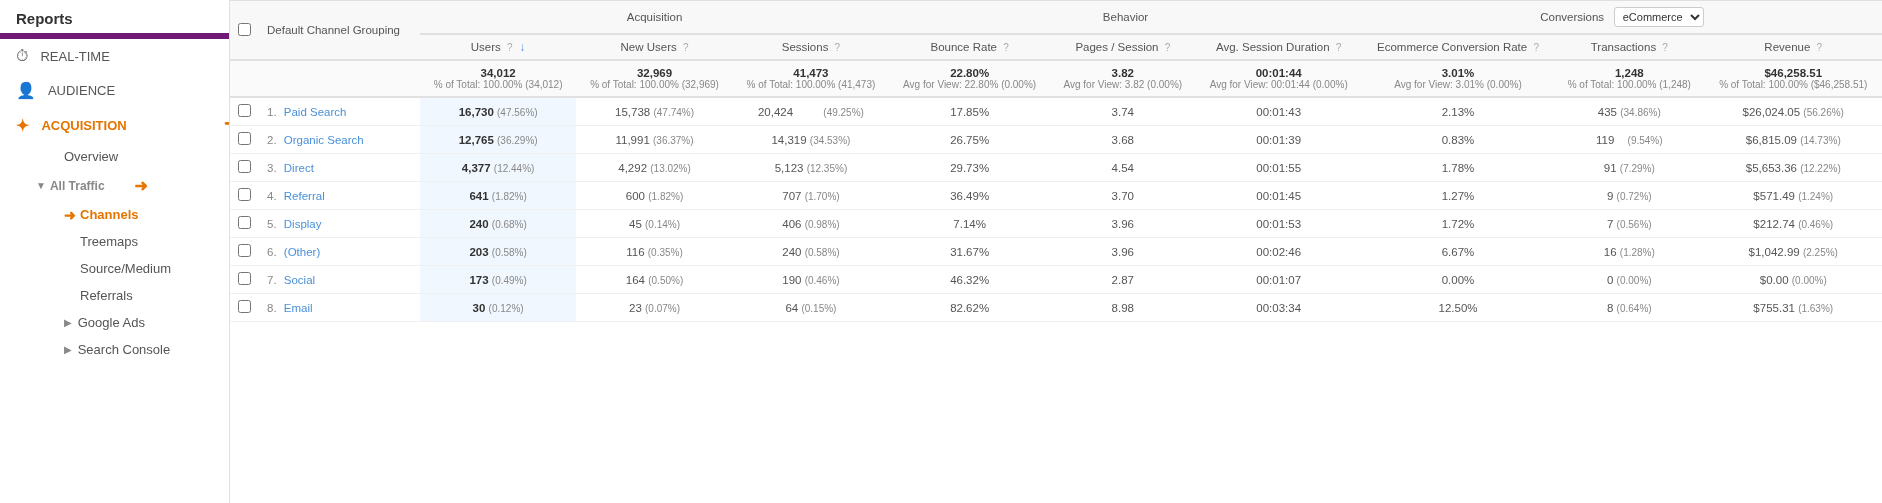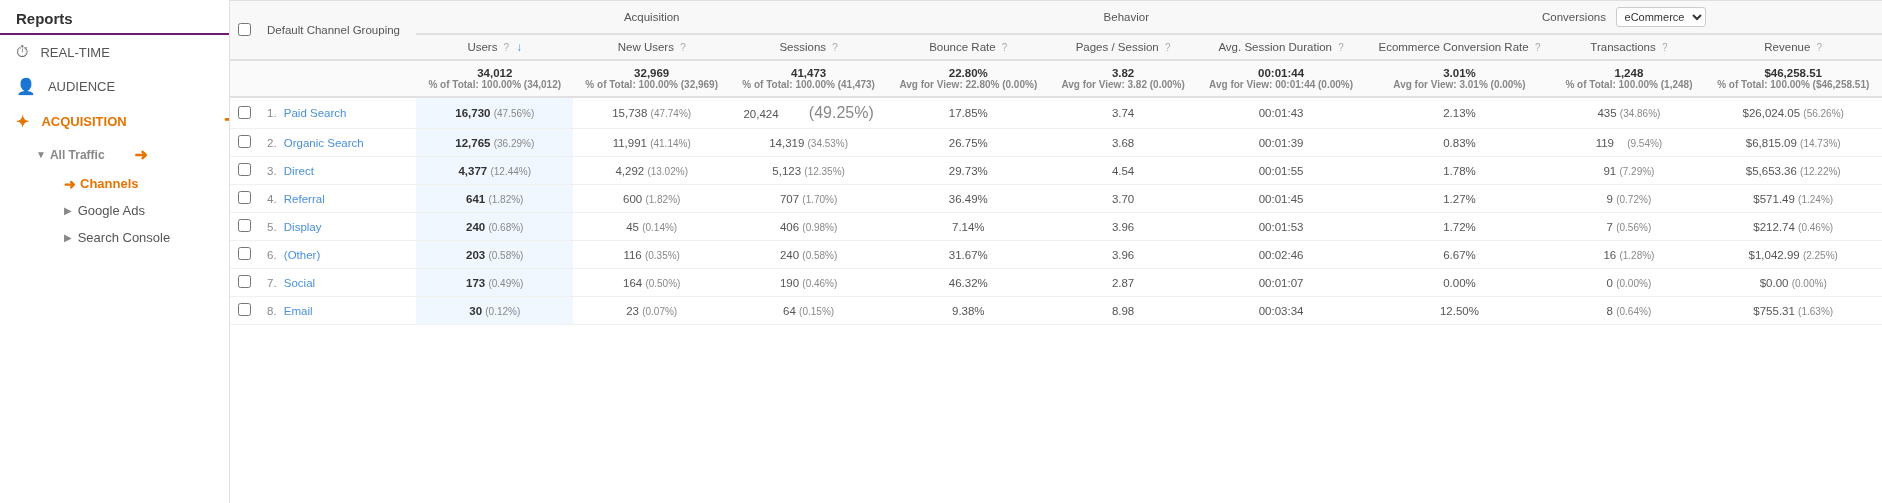--- a/index.html
+++ b/index.html
@@ -1,20 +1,20 @@
 <!DOCTYPE html>
 <html><head>
   <meta charset="utf-8">
   <style>
     * { box-sizing: border-box; margin: 0; padding: 0; }
     body { font-family: Arial, sans-serif; font-size: 12px; color: #333; background: #fff; display: flex; height: 503px; overflow: hidden; }
 
     
     .sidebar { width: 230px; min-width: 230px; background: #fff; border-right: 1px solid #e0e0e0; display: flex; flex-direction: column; height: 100%; overflow-y: auto; }
-    .sidebar-title { padding: 10px 16px 6px; font-size: 15px; font-weight: bold; color: #333; border-bottom: 2px solid #701a75; }
+    .sidebar-title { padding: 10px 16px 6px; font-size: 15px; font-weight: bold; color: #333; border-bottom: 6px solid #701a75; }
     .sidebar-item { display: flex; align-items: center; padding: 8px 16px; cursor: pointer; color: #555; font-size: 13px; }
     .sidebar-item .icon { margin-right: 12px; font-size: 16px; }
     .sidebar-item.active { color: #e57400; font-weight: bold; }
     .sidebar-sub { padding-left: 20px; }
     .sidebar-sub-item { padding: 6px 16px 6px 44px; cursor: pointer; color: #555; font-size: 13px; }
     .sidebar-sub-item.active { color: #e57400; font-weight: bold; }
     .sidebar-group { padding: 6px 16px 6px 44px; cursor: pointer; color: #555; font-size: 13px; display: flex; align-items: center; }
     .sidebar-group .arrow { margin-right: 6px; font-size: 10px; color: #888; }
     .sidebar-section-header { padding: 6px 16px; font-size: 12px; color: #888; font-weight: bold; display: flex; align-items: center; cursor: pointer; }
     .sidebar-section-header .arrow { margin-right: 4px; font-size: 10px; }
@@ -26,21 +26,21 @@
     .table-wrapper { flex: 1; overflow: auto; }
     table { width: 100%; border-collapse: collapse; font-size: 11.5px; }
     th { background: #f8f8f8; border-bottom: 2px solid #e0e0e0; border-top: 1px solid #e0e0e0; padding: 6px 8px; text-align: center; color: #555; font-weight: normal; white-space: nowrap; vertical-align: middle; }
     th.left { text-align: left; }
     td { padding: 6px 8px; border-bottom: 1px solid #f0f0f0; text-align: center; vertical-align: middle; color: #555; }
     td.left { text-align: left; }
     td a { color: #4a90d9; text-decoration: none; }
     .bold { font-weight: bold; color: #333; }
     .sub { font-size: 10px; color: #888; display: block; }
     .totals-row td { background: #fafafa; font-weight: bold; color: #333; border-bottom: 2px solid #e0e0e0; }
-    .totals-row td .sub { font-weight: bold; color: #888; }
+    .totals-row td .sub { font-weight: normal; color: #888; }
     .acquisition-header { background: #f8f8f8; }
     .behavior-header { background: #f8f8f8; }
     .conversions-header { background: #f8f8f8; }
     .checkbox-col { width: 28px; }
     .row-num { color: #888; text-align: right; padding-right: 4px; width: 20px; }
     .sort-icon { color: #4a90d9; margin-left: 4px; }
     .help-icon { color: #aaa; margin-left: 3px; font-size: 10px; cursor: pointer; }
     .conversions-select { font-size: 11px; border: 1px solid #ccc; border-radius: 3px; padding: 2px 4px; color: #333; background: #fff; cursor: pointer; }
     .col-highlight { background: #f0f7ff; }
   </style>
@@ -58,28 +58,40 @@
     <span class="icon">👤</span>
     <span>AUDIENCE</span>
   </div>
   <div class="sidebar-item active" style="position:relative;">
     <span class="icon" style="color:#e57400;">✦</span>
     <span>ACQUISITION</span>
     <span style="position:absolute; right:-10px; top:4px; color:#e57400; font-size:18px;">➜</span>
   </div>
 
   <div class="sidebar-sub">
+    <div class="sidebar-sub-item">
+      <span>Overview</span>
+    </div>
     <div class="sidebar-section-header">
       <span class="arrow">▼</span>
       <span>All Traffic</span>
       <span style="color:#e57400; margin-left:30px; font-size:16px;">➜</span>
     </div>
     <div class="sidebar-sub-item active" style="padding-left: 60px; color:#e57400; position:relative;">
       <span>Channels</span>
       <span style="position:absolute; left:44px; color:#e57400; font-size:14px;">➜</span>
+    </div>
+    <div class="sidebar-sub-item" style="padding-left:60px;">
+      <span>Treemaps</span>
+    </div>
+    <div class="sidebar-sub-item" style="padding-left:60px;">
+      <span>Source/Medium</span>
+    </div>
+    <div class="sidebar-sub-item" style="padding-left:60px;">
+      <span>Referrals</span>
     </div>
     <div class="sidebar-group">
       <span class="arrow">▶</span>
       <span>Google Ads</span>
     </div>
     <div class="sidebar-group">
       <span class="arrow">▶</span>
       <span>Search Console</span>
     </div>
   </div>
@@ -201,21 +213,21 @@
     <td class="col-highlight">
       <span class="bold">16,730</span>
       <span style="font-size:10px; color:#888;"> (47.56%)</span>
     </td>
     <td>
       15,738
       <span style="font-size:10px; color:#888;"> (47.74%)</span>
     </td>
     <td>
       20,424
-      <span style="font-size:16px; color:#888;padding-left:27px;"> (49.25%)</span>
+      <span style="font-size:10px; color:#888;padding-left:27px;"> (49.25%)</span>
     </td>
     <td>17.85%</td>
     <td>3.74</td>
     <td>00:01:43</td>
     <td>2.13%</td>
     <td>
       435
       <span style="font-size:10px; color:#888;"> (34.86%)</span>
     </td>
     <td>
@@ -230,21 +242,21 @@
     <td class="left">
       <span class="row-num">2.</span>
       <a href="#">Organic Search</a>
     </td>
     <td class="col-highlight">
       <span class="bold">12,765</span>
       <span style="font-size:10px; color:#888;"> (36.29%)</span>
     </td>
     <td>
       11,991
-      <span style="font-size:10px; color:#888;"> (41.14%)</span>
+      <span style="font-size:10px; color:#888;"> (36.37%)</span>
     </td>
     <td>
       14,319
       <span style="font-size:10px; color:#888;"> (34.53%)</span>
     </td>
     <td>26.75%</td>
     <td>3.68</td>
     <td>00:01:39</td>
     <td>0.83%</td>
     <td>
@@ -434,21 +446,21 @@
       <span style="font-size:10px; color:#888;margin-top:36px;"> (0.12%)</span>
     </td>
     <td>
       23
       <span style="font-size:10px; color:#888;"> (0.07%)</span>
     </td>
     <td>
       64
       <span style="font-size:10px; color:#888;"> (0.15%)</span>
     </td>
-    <td>9.38%</td>
+    <td>82.62%</td>
     <td>8.98</td>
     <td>00:03:34</td>
     <td>12.50%</td>
     <td>
       8
       <span style="font-size:10px; color:#888;"> (0.64%)</span>
     </td>
     <td>
       $755.31
       <span style="font-size:10px; color:#888;"> (1.63%)</span>

